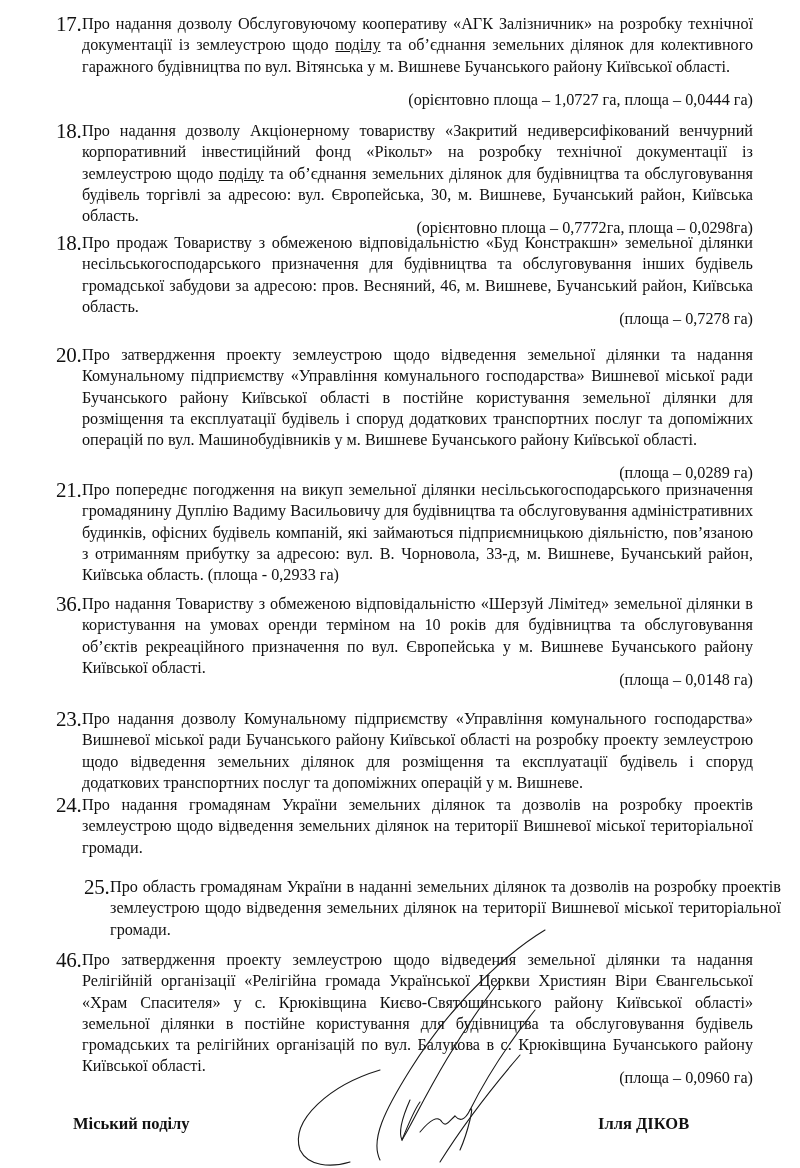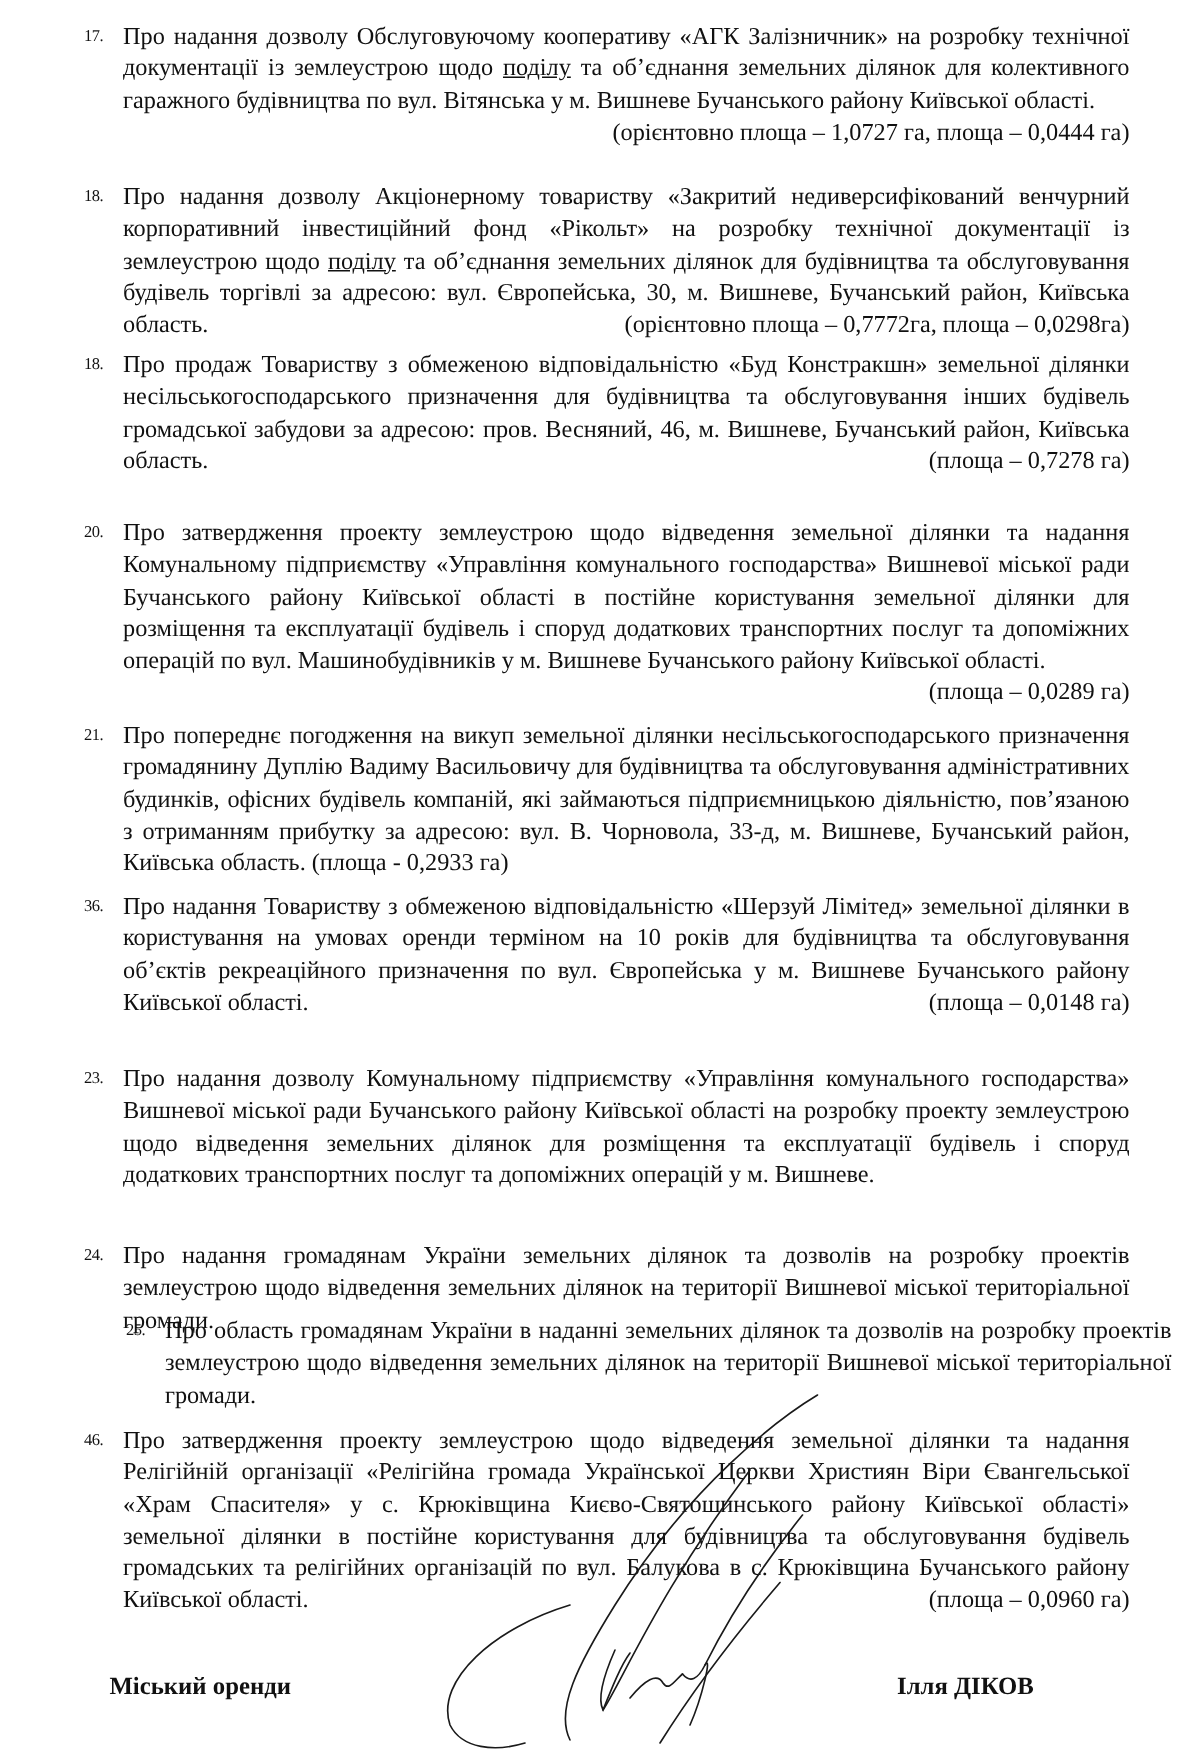--- a/index.html
+++ b/index.html
@@ -2,25 +2,25 @@
 <html><head>
 <meta charset="utf-8">
 <style>
   html, body { margin: 0; padding: 0; }
   body {
     width: 800px; height: 1168px; background: #ffffff; position: relative; overflow: hidden;
     font-family: "Liberation Serif", serif; color: #111;
   }
   .page { position: absolute; left: 0; top: 0; width: 800px; height: 1168px; }
   .item { position: absolute; left: 56px; width: 697px; font-size: 16.2px; line-height: 21.3px; }
-  .item .num { position: absolute; left: 0; top: 0; font-size: 11px; letter-spacing: -0.3px; }
+  .item .num { position: absolute; left: 0; top: 0; font-size: 21px; letter-spacing: -0.3px; }
   .item .body { margin-left: 26px; text-align: justify; text-align-last: auto; }
   .item .body .seg-b { font-weight: normal; }
   .item .body .seg-u { text-decoration: underline; }
-  .item .area { float: right; }
+  .item .area { float: right; margin-top: 12px; }
   .footer { position: absolute; top: 1114px; left: 0; width: 800px; font-size: 16.5px; font-weight: bold; }
   .footer .role { position: absolute; left: 73px; }
   .footer .name { position: absolute; left: 598px; }
   .signature { position: absolute; left: 280px; top: 870px; width: 320px; height: 298px; pointer-events: none; }
 </style>
 </head>
 <body>
 
 <div class="page">
   <div id="items">
@@ -45,21 +45,21 @@
         <div class="body"><span class="seg-n">Про попереднє погодження на викуп земельної ділянки несільськогосподарського призначення громадянину </span><span class="seg-b">Дуплію Вадиму Васильовичу</span><span class="seg-n"> для будівництва та обслуговування адміністративних будинків, офісних будівель компаній, які займаються підприємницькою діяльністю, пов’язаною з отриманням прибутку за адресою: </span><span class="seg-b">вул. В. Чорновола, 33-д, м. Вишневе, Бучанський район, Київська область. (площа - 0,2933 га)</span></div>
       </div>
       <div class="item" style="top: 594px;">
         <span class="num">36.</span>
         <div class="body"><span class="seg-n">Про надання </span><span class="seg-b">Товариству з обмеженою відповідальністю «Шерзуй Лімітед»</span><span class="seg-n"> земельної ділянки в користування на умовах оренди терміном на 10 років для будівництва та обслуговування об’єктів рекреаційного призначення по </span><span class="seg-b">вул. Європейська у м. Вишневе Бучанського району Київської області.</span><span class="area seg-b">(площа – 0,0148 га)</span></div>
       </div>
       <div class="item" style="top: 709px;">
         <span class="num">23.</span>
         <div class="body"><span class="seg-n">Про надання дозволу </span><span class="seg-b">Комунальному підприємству «Управління комунального господарства»</span><span class="seg-n"> Вишневої міської ради Бучанського району Київської області на розробку проекту землеустрою щодо відведення земельних ділянок для розміщення та експлуатації будівель і споруд додаткових транспортних послуг та допоміжних операцій у м. Вишневе.</span></div>
       </div>
-      <div class="item" style="top: 795px; margin-top: 32px;">
+      <div class="item" style="top: 795px;">
         <span class="num">24.</span>
         <div class="body"><span class="seg-n">Про надання </span><span class="seg-b">громадянам України</span><span class="seg-n"> земельних ділянок та дозволів на розробку проектів землеустрою щодо відведення земельних ділянок на території Вишневої міської територіальної громади.</span></div>
       </div>
       <div class="item" style="top: 877px; margin-left: 28px;">
         <span class="num">25.</span>
         <div class="body"><span class="seg-n">Про область </span><span class="seg-b">громадянам України</span><span class="seg-n"> в наданні земельних ділянок та дозволів на розробку проектів землеустрою щодо відведення земельних ділянок на території Вишневої міської територіальної громади.</span></div>
       </div>
       <div class="item" style="top: 950px;">
         <span class="num">46.</span>
         <div class="body"><span class="seg-n">Про затвердження проекту землеустрою щодо відведення земельної ділянки та надання </span><span class="seg-b">Релігійній організації «Релігійна громада Української Церкви Християн Віри Євангельської «Храм Спасителя» у с. Крюківщина Києво-Святошинського району Київської області»</span><span class="seg-n"> земельної ділянки в постійне користування для будівництва та обслуговування будівель громадських та релігійних організацій по </span><span class="seg-b">вул. Балукова в с. Крюківщина Бучанського району Київської області.</span><span class="area seg-b">(площа – 0,0960 га)</span></div>
@@ -71,16 +71,16 @@
     <path d="M90 200 C 40 215, 0 250, 10 280 C 18 296, 40 298, 60 292"></path>
     <path d="M120 230 C 112 248, 108 262, 112 270 C 118 255, 124 240, 130 232"></path>
     <path d="M112 270 C 125 250, 150 190, 210 110"></path>
     <path d="M130 262 C 140 250, 148 245, 152 252 C 156 258, 160 250, 165 246"></path>
     <path d="M165 246 C 170 252, 175 250, 180 240 C 185 232, 178 262, 170 280"></path>
     <path d="M180 240 C 200 200, 225 165, 245 140"></path>
     <path d="M150 292 C 170 260, 200 220, 230 185"></path>
   </svg>
 
   <div class="footer">
-    <span class="role">Міський оренди</span>
+    <span class="role">Міський поділу</span>
     <span class="name">Ілля ДІКОВ</span>
   </div>
 </div>
 
 </body></html>

